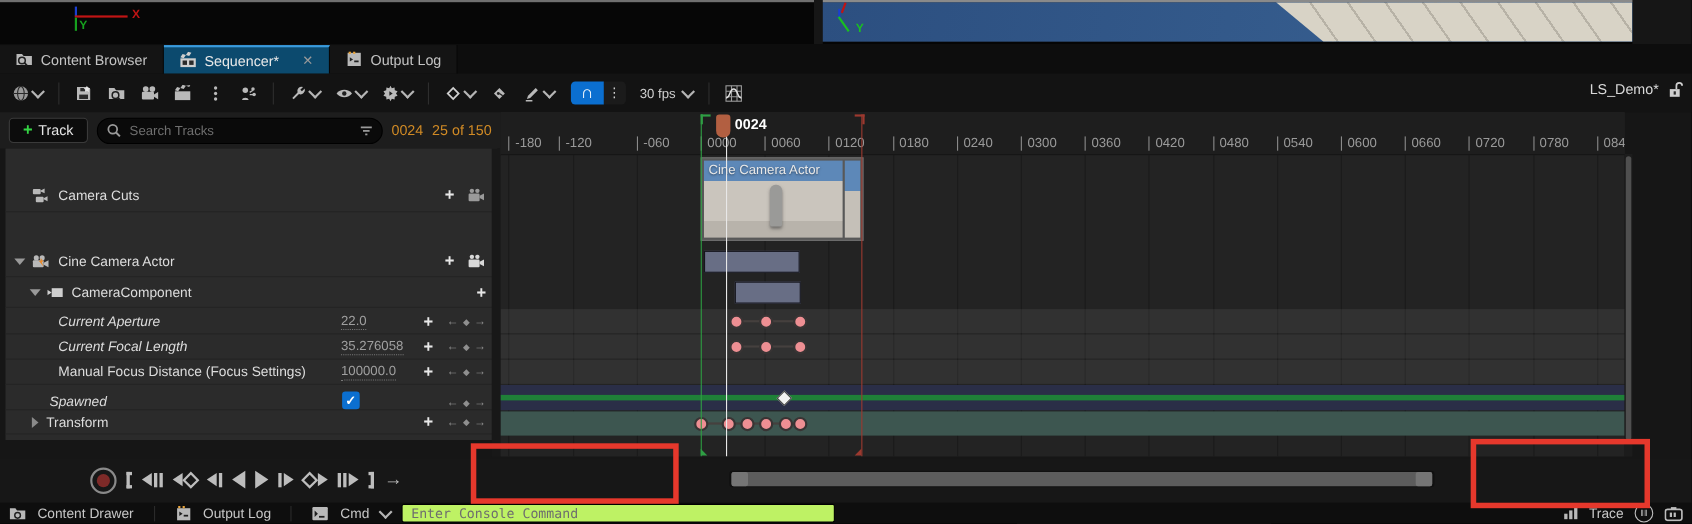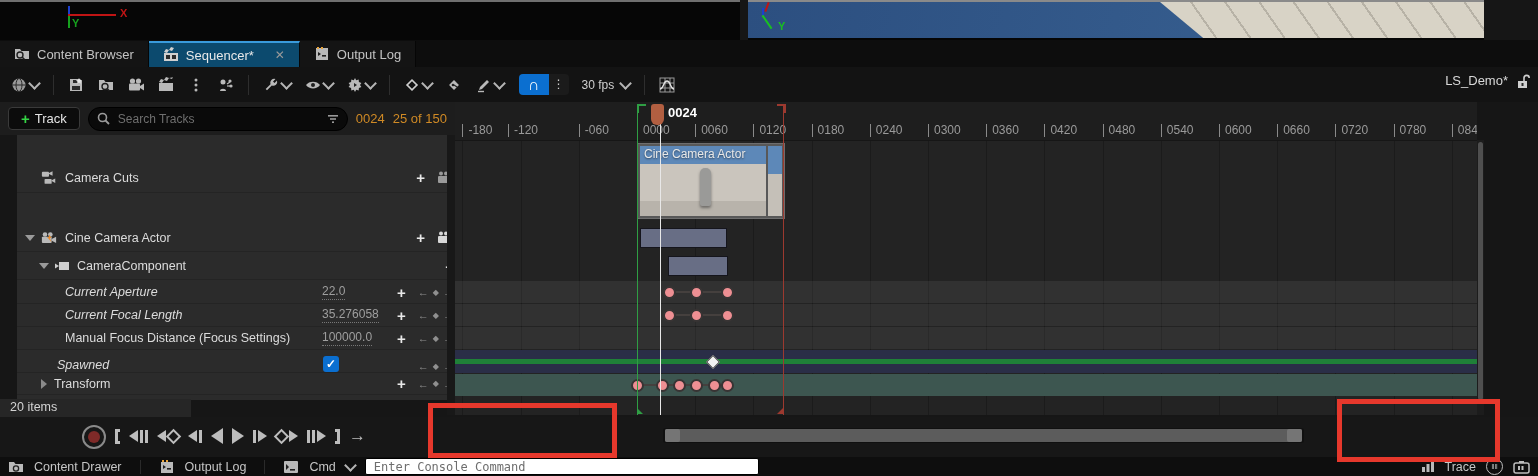--- a/index.html
+++ b/index.html
@@ -47,21 +47,21 @@
             border-radius:4px;padding:3px 12px;color:#e5e5e5;font-size:13px;}
   .plus-green{color:#35d545;font-size:15px;font-weight:bold;line-height:12px;}
   .searchbox{flex:1;display:flex;align-items:center;background:#0a0a0a;border:1px solid #000;
              border-radius:12px;height:22px;padding:0 8px;gap:6px;}
   .searchbox input{flex:1;background:transparent;border:none;outline:none;color:#737373;
                    font-size:12px;font-family:"Liberation Sans",sans-serif;}
   .searchbox input::placeholder{color:#6f6f6f;}
   .orange{color:#d08a25;font-size:13px;}
 
   
-  .tpanel{left:17px;top:135px;width:447px;height:265px;background:#2b2b2b;}
+  .tpanel{left:5px;top:135px;width:447px;height:265px;background:#2b2b2b;}
   .trow{position:absolute;left:0;width:447px;border-bottom:1px solid #242424;display:flex;
         align-items:center;box-sizing:border-box;color:#dcdcdc;}
   .trow .lbl{font-size:12.5px;}
   .italic{font-style:italic;}
   .rowbtns{position:absolute;right:10px;display:flex;align-items:center;gap:12px;}
   .plus-w{color:#e8e8e8;font-size:15px;font-weight:bold;}
   .keynav{display:flex;align-items:center;gap:4px;color:#8f8f8f;font-size:11px;}
   .keynav .mid{font-size:8px;}
   .disc{width:0;height:0;border-left:5px solid transparent;border-right:5px solid transparent;
         border-top:6px solid #9a9a9a;margin-right:6px;}
@@ -137,21 +137,21 @@
   .hscroll{position:absolute;left:663px;top:11px;width:641px;height:15px;background:#101010;border-radius:3px;}
   .hthumb{position:absolute;left:2px;top:1px;width:637px;height:13px;background:#5c5c5c;border-radius:2px;}
   .hcap{position:absolute;top:1px;width:15px;height:13px;background:#757575;border-radius:2px;}
   .annot1{left:428px;top:403px;width:179px;height:45px;border:5px solid #e6382c;z-index:50;}
   .annot2{left:1337px;top:399px;width:153px;height:53px;border:5px solid #e6382c;z-index:50;}
 
   
   .bottombar{left:0;top:457px;width:1538px;height:19px;background:#0e0e0e;display:flex;
              align-items:center;padding:0 8px;box-sizing:border-box;gap:10px;font-size:12.5px;color:#c6c6c6;}
   .bsep{width:1px;height:14px;background:#2a2a2a;margin:0 8px;}
-  .console{width:380px;height:15px;background:#ffffff;border:1px solid #000;border-radius:2px;
+  .console{width:380px;height:15px;background:#bef264;border:1px solid #000;border-radius:2px;
            padding:0 6px;}
   .console input{width:100%;background:transparent;border:none;outline:none;color:#7a7a7a;
                  font-family:"DejaVu Sans Mono",monospace;font-size:12px;}
   .console input::placeholder{color:#6e6e6e;}
   .bright{margin-left:auto;display:flex;align-items:center;gap:10px;}
   .circ{width:15px;height:15px;border:1.5px solid #bdbdbd;border-radius:50%;display:flex;
         align-items:center;justify-content:center;font-size:8px;color:#bdbdbd;}
 </style>
 </head>
 <body>
@@ -454,21 +454,20 @@
           <span class="plus-w">+</span>
         <span class="keynav">
             <span>←</span>
             <span class="mid">◆</span>
             <span>→</span>
           </span>
         </div>
     </div>
   </div>
   <div class="abs" style="left:447px;top:135px;width:8px;height:280px;background:#181818;"></div>
-  <div class="abs items-badge">20 items</div>
 
   <div class="abs timeline">
     <div id="grid"></div>
       <div class="grid-line" style="left: 996.8px;"></div>
       <div class="grid-line" style="left: 938.6px;"></div>
       <div class="grid-line" style="left: 880.4px;"></div>
       <div class="grid-line" style="left: 822.2px;"></div>
       <div class="grid-line" style="left: 764px;"></div>
       <div class="grid-line" style="left: 705.8px;"></div>
       <div class="grid-line" style="left: 647.6px;"></div>

